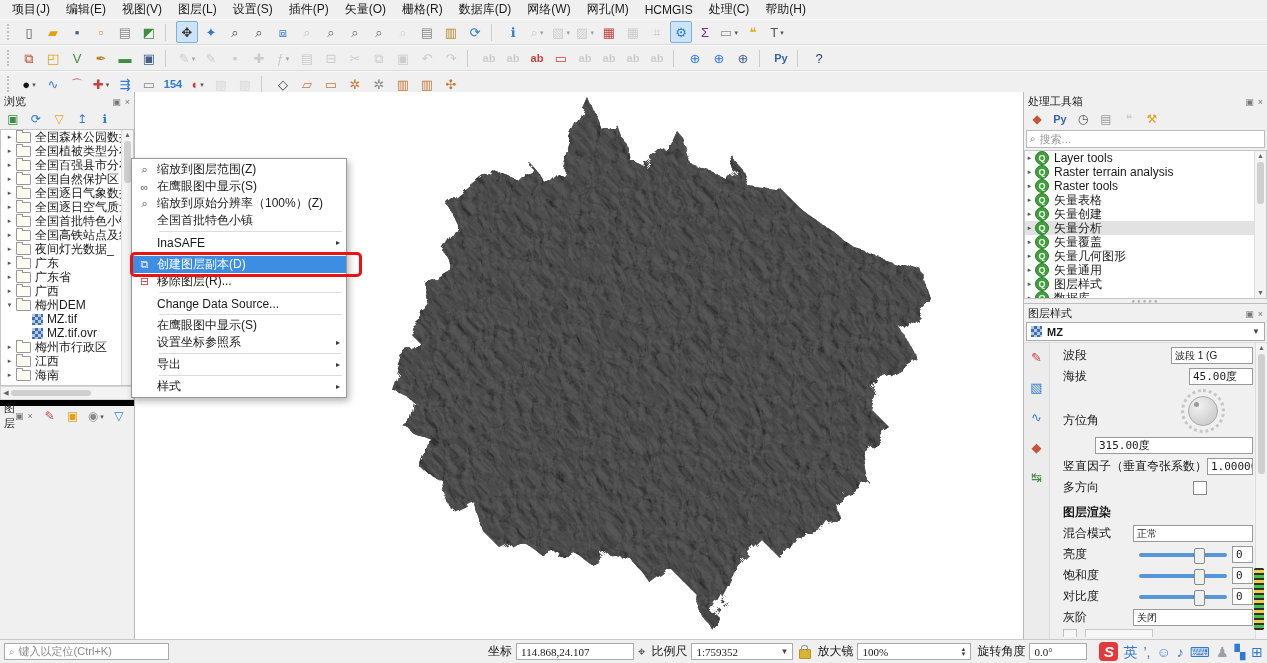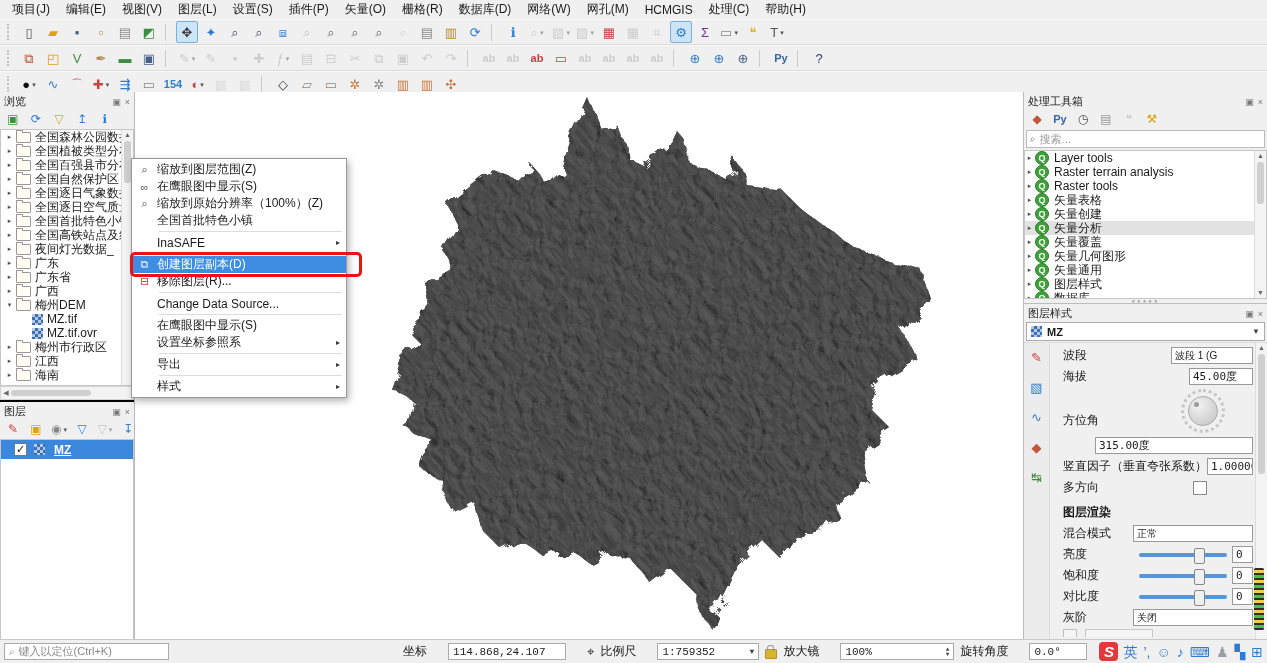--- a/index.html
+++ b/index.html
@@ -95,24 +95,24 @@
         display:inline-flex;align-items:center;justify-content:center;font-size:13px}
   .applybtn{margin-left:6px;height:19px;border:1px solid #9a9a9a;border-radius:2px;background:linear-gradient(#f8f8f8,#dcdcdc);
         padding:0 13px;font-family:"DejaVu Sans Mono","Liberation Mono",monospace;font-size:12px;display:inline-flex;align-items:center}
   .cb2{width:12px;height:12px;border:1px solid #888;background:#fff;display:inline-flex;align-items:center;justify-content:center;
        font-size:11px;font-weight:700;color:#222;line-height:1}
   
   .statusbar{position:absolute;left:0;right:0;bottom:0;height:23px;background:#f0f0f0;border-top:1px solid #c9c9c9;
              display:flex;align-items:center;padding:0 4px;gap:6px}
   .locator{width:155px;height:15px;border:1px solid #aaa;background:#fff;display:flex;align-items:center;gap:4px;
            padding:0 4px;color:#8a8a8a;font-size:11px}
-  .sgroup{display:flex;align-items:center;gap:21px;white-space:nowrap}
+  .sgroup{display:flex;align-items:center;gap:4px;white-space:nowrap}
   .slab{font-size:12px}
   .sval{border:1px solid #aaa;background:#fff;height:15px;display:flex;align-items:center;padding:0 4px;
-        font-family:Liberation Mono, monospace;font-size:11px;gap:4px}
+        font-family:Liberation Serif, serif;font-size:11px;gap:4px}
   .sval .car{font-size:8px;color:#444}
   .spin{display:flex;flex-direction:column;font-size:6px;line-height:5px;color:#444}
   .lock{width:10px;height:8px;background:#d8b430;border:1px solid #b2922a;border-radius:1px;position:relative;margin-top:5px}
   .lock::before{content:"";position:absolute;top:-5px;left:1px;width:5px;height:5px;border:1.5px solid #999;border-bottom:none;border-radius:3px 3px 0 0}
   .sogou{display:flex;align-items:center;gap:5px;margin-left:6px}
   .slogo{width:19px;height:19px;border-radius:4px;background:#e4393c;color:#fff;font-weight:700;font-style:italic;
          font-size:15px;display:inline-flex;align-items:center;justify-content:center}
   .sico{font-size:14px;line-height:1}
   .sgskin{position:absolute;right:1px;top:565px;width:10px;height:62px;background:#2e2e2e;border-radius:5px;z-index:70;
           background-image:repeating-linear-gradient(to bottom,#49c24c 0 3px,#2e2e2e 3px 5px,#e8d24a 5px 8px,#2e2e2e 8px 10px);
@@ -533,21 +533,21 @@
           <span class="sa">▲</span>
           <span class="th"></span>
         </div>
       </div>
       <div class="hsb">
         <span class="sa">◀</span>
         <span class="th" style="width:80px"></span>
       </div>
     </div>
 
-    <div style="flex:1;display:flex;flex-direction:column;border-top:2px solid #000000">
+    <div style="flex:1;display:flex;flex-direction:row;border-top:6px solid #000000">
       <div class="ptitle">
         <span>图层</span>
         <span class="pbtns">
           <span>▣</span>
           <span>×</span>
         </span>
       </div>
       <div class="ptool" id="layers-toolbar">
           <span class="tbtn">
             <span class="gl" style="color: rgb(201, 64, 64);">✎</span>

